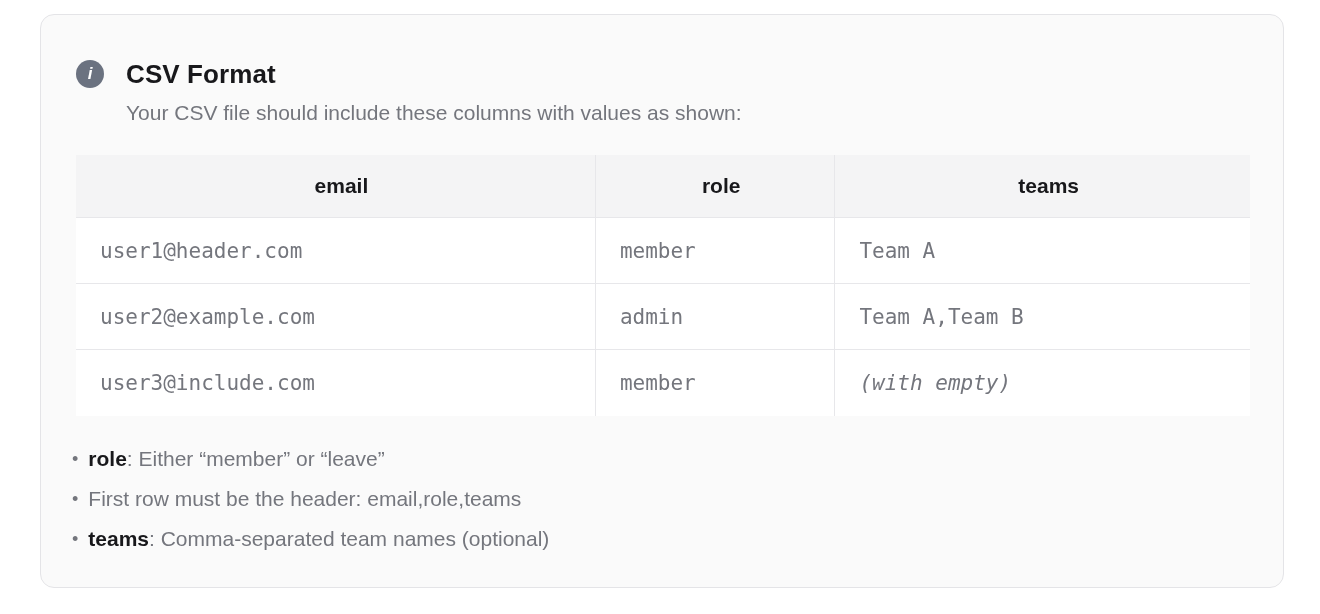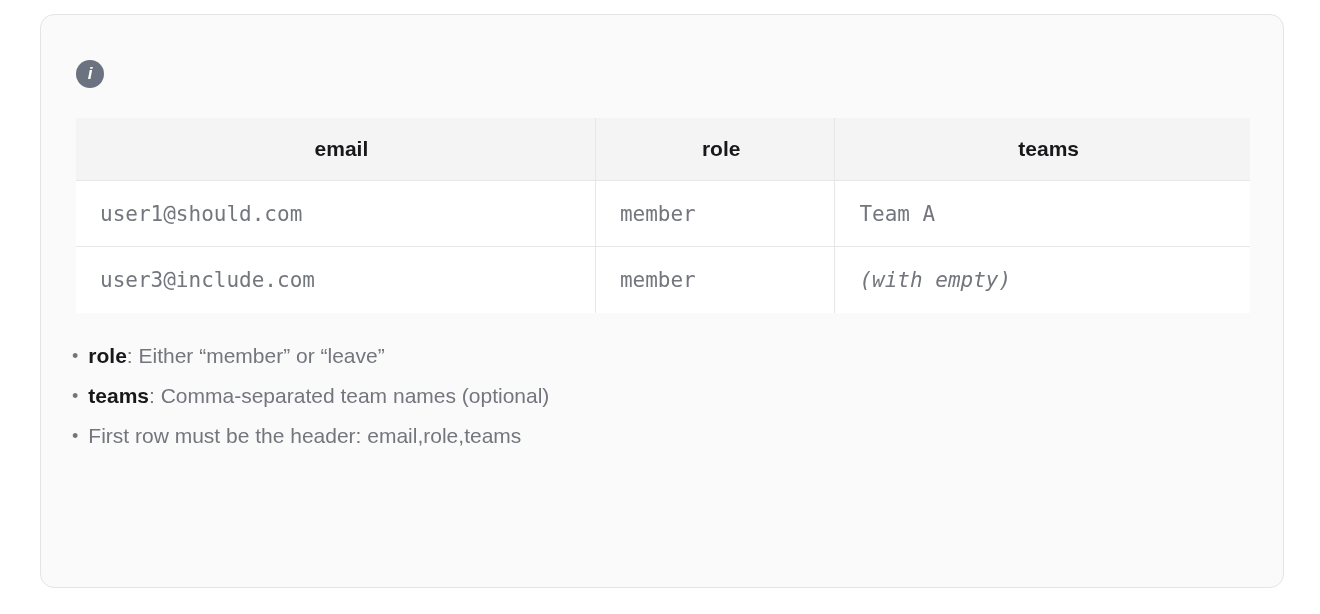--- a/index.html
+++ b/index.html
@@ -124,47 +124,56 @@
     color: var(--heading-text, #18181b);
     font-weight: 700;
   }
 </style>
 </head>
 <body>
 
 <div class="card">
   <div class="header-row">
     <span class="info-icon">i</span>
+    <div class="header-text">
+      <h2>CSV Format</h2>
+      <p>Your CSV file should include these columns with values as shown:</p>
+    </div>
   </div>
 
   <table class="csv-table">
     <colgroup id="csv-colgroup">
         <col style="width: 44.2%;">
         <col style="width: 20.4%;">
         <col style="width: 35.4%;">
       </colgroup>
     <thead>
       <tr id="thead-row">
           <th>email</th>
           <th>role</th>
           <th>teams</th>
         </tr>
     </thead>
     <tbody id="tbody">
         <tr>
-          <td>user1@should.com</td>
+          <td>user1@header.com</td>
           <td>member</td>
           <td>Team A</td>
+        </tr>
+        <tr>
+          <td>user2@example.com</td>
+          <td>admin</td>
+          <td>Team A,Team B</td>
         </tr>
         <tr>
           <td>user3@include.com</td>
           <td>member</td>
           <td class="italic">(with empty)</td>
         </tr>
       </tbody>
   </table>
 
   <ul class="notes" id="notes">
       <li><span class="bullet">•</span><strong>role</strong><span>: Either “member” or “leave”</span></li>
+      <li><span class="bullet">•</span><span>First row must be the header: email,role,teams</span></li>
       <li><span class="bullet">•</span><strong>teams</strong><span>: Comma-separated team names (optional)</span></li>
-      <li><span class="bullet">•</span><span>First row must be the header: email,role,teams</span></li>
     </ul>
 </div>
 
 </body></html>

